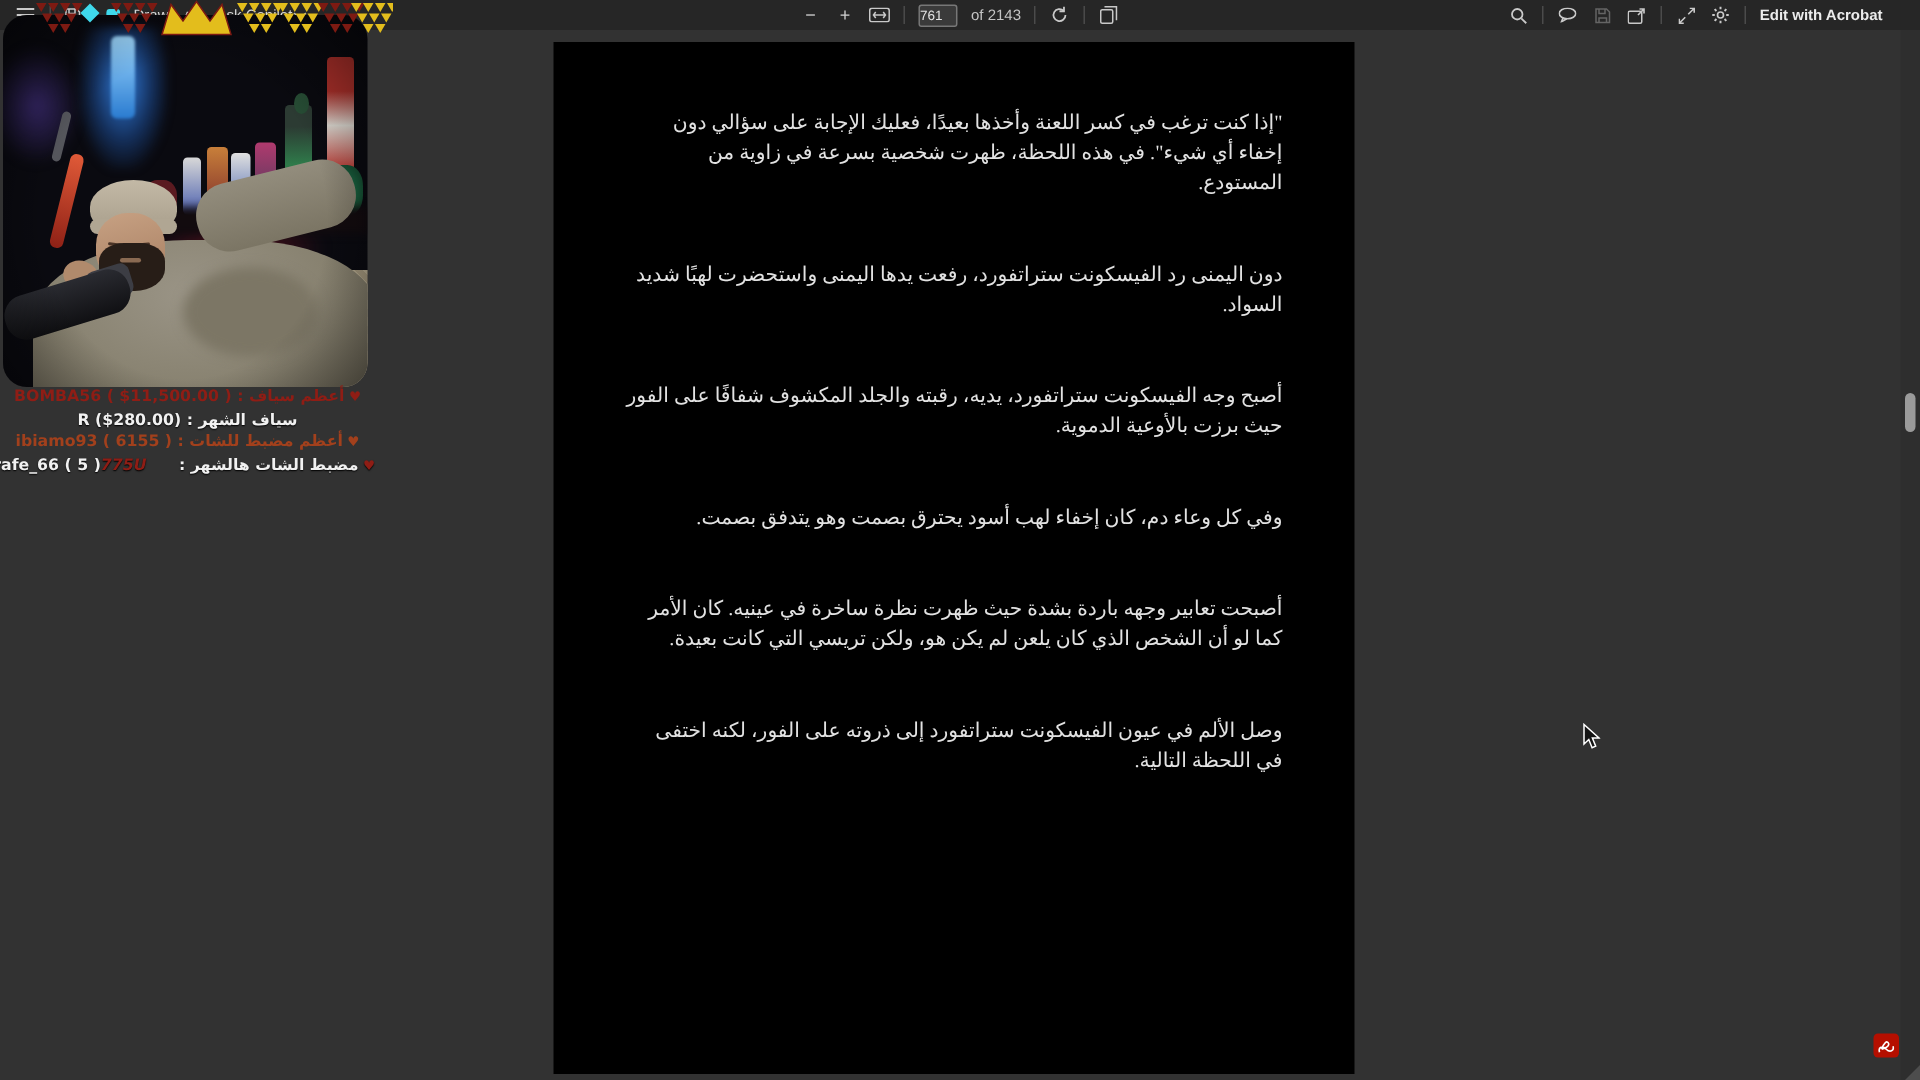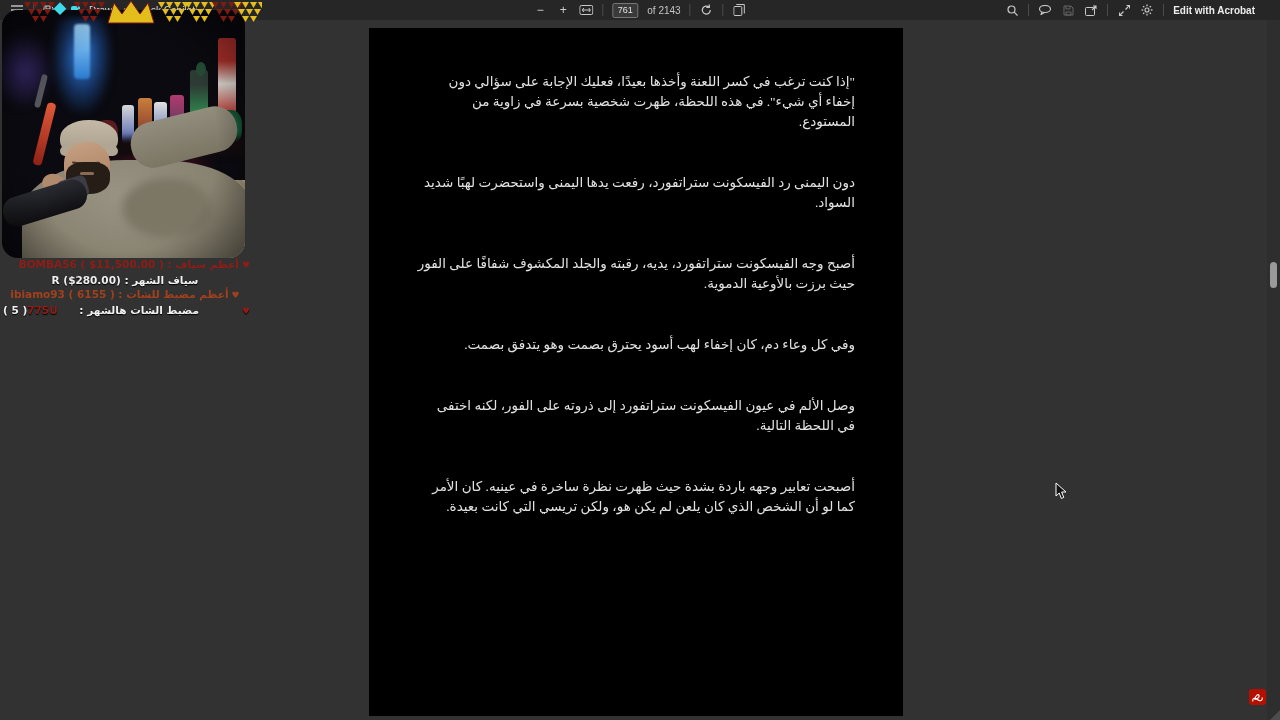--- a/index.html
+++ b/index.html
@@ -14,21 +14,21 @@
   .tb-left{left:10px;}
   .tb-center{left:50%;transform:translateX(-50%);}
   .tb-right{right:25px;}
   .tb-div{width:1px;height:12px;background:#4b4b4b;}
   .tb-btn{display:flex;align-items:center;justify-content:center;height:18px;min-width:14px;
           cursor:default;color:#c9c9c9;}
   .tb-btn svg{display:block;}
   .tb-label{font-size:10px;color:#d6d6d6;}
   .zoom-glyph{font-size:12px;line-height:12px;color:#cfcfcf;}
   .page-input{width:24px;height:13px;background:#3a3a3a;border:1px solid #777;border-radius:2px;
-              color:#e3e3e3;font-size:9px;text-align:center;padding:0;font-family:"Liberation Sans",sans-serif;}
+              color:#e3e3e3;font-size:9px;text-align:left;padding:0;font-family:"Liberation Sans",sans-serif;}
   .of-total{font-size:10px;color:#c4c4c4;}
   .edit-acro{font-size:10px;font-weight:bold;color:#ececec;}
   .chev{display:inline-block;width:5px;height:5px;border-right:1px solid #bdbdbd;border-bottom:1px solid #bdbdbd;
         transform:rotate(45deg);margin-left:2px;margin-top:-2px;}
   .dim{opacity:.38;}
   .hl-tool{width:9px;height:9px;border-radius:2px;background:#3fd9ec;box-shadow:0 1px 0 #1899ad;}
   
   .page{position:absolute;left:369px;top:28px;width:534px;height:688px;background:var(--page-bg,#000);
         z-index:1;padding:44px 48px 0 48px;box-sizing:border-box;}
   .page p{direction:rtl;text-align:right;margin:0 0 41px 0;color:#e2e2e2;
@@ -78,24 +78,24 @@
   .mouth{left:78px;top:162px;width:14px;height:3px;background:#8a6a52;border-radius:2px;}
   .hand{left:40px;top:164px;width:24px;height:20px;background:#b08a6c;border-radius:50%;transform:rotate(20deg);}
   .vignette{left:0;top:0;width:100%;height:100%;background:
      radial-gradient(ellipse at 50% 55%,transparent 55%,rgba(0,0,0,.55) 100%);}
   
   .banner{position:absolute;left:22px;top:0;width:240px;height:24px;z-index:7;}
   
   .stream-stats{position:absolute;left:0;top:257px;width:250px;z-index:4;text-align:center;
                 font-weight:bold;font-size:10.5px;line-height:14.5px;font-family:"DejaVu Sans",sans-serif;}
   .stat-line{direction:rtl;white-space:nowrap;}
-  .stat-red{color:var(--accent-red,#8f1d15);padding-left:40px;}
+  .stat-red{color:var(--accent-red,#8f1d15);}
   .stat-white{color:#f1f1f1;text-shadow:0 1px 1px #000;}
   .stat-orange{color:var(--accent-orange,#a2401c);}
-  .frag{color:var(--accent-red,#8f1d15);margin-right:18px;}
+  .frag{color:var(--accent-red,#8f1d15);margin-right:18px;font-style:italic;}
   .heart{font-size:9px;margin-left:3px;}
   
   .cursor{position:absolute;left:1055px;top:482px;z-index:9;}
   .acrobat{position:absolute;left:1249px;top:689px;width:17px;height:16px;border-radius:3px;
            background:var(--acrobat-red,#b50f00);z-index:5;display:flex;align-items:center;justify-content:center;}
   .corner-tri{position:absolute;right:0;bottom:0;width:0;height:0;z-index:5;
               border-left:10px solid transparent;border-bottom:10px solid #4d4d4d;}
 </style>
 </head>
 <body>
@@ -216,22 +216,22 @@
       <div class="tb-div"></div>
       <div class="edit-acro">Edit with Acrobat</div>
     </div>
   </div>
 
   <div class="page">
     <p>"إذا كنت ترغب في كسر اللعنة وأخذها بعيدًا، فعليك الإجابة على سؤالي دون إخفاء أي شيء". في هذه اللحظة، ظهرت شخصية بسرعة في زاوية من المستودع.</p>
     <p>دون اليمنى رد الفيسكونت ستراتفورد، رفعت يدها اليمنى واستحضرت لهبًا شديد السواد.</p>
     <p>أصبح وجه الفيسكونت ستراتفورد، يديه، رقبته والجلد المكشوف شفافًا على الفور حيث برزت بالأوعية الدموية.</p>
     <p>وفي كل وعاء دم، كان إخفاء لهب أسود يحترق بصمت وهو يتدفق بصمت.</p>
+    <p>أصبحت تعابير وجهه باردة بشدة حيث ظهرت نظرة ساخرة في عينيه. كان الأمر كما لو أن الشخص الذي كان يلعن لم يكن هو، ولكن تريسي التي كانت بعيدة.</p>
     <p>وصل الألم في عيون الفيسكونت ستراتفورد إلى ذروته على الفور، لكنه اختفى في اللحظة التالية.</p>
-    <p>أصبحت تعابير وجهه باردة بشدة حيث ظهرت نظرة ساخرة في عينيه. كان الأمر كما لو أن الشخص الذي كان يلعن لم يكن هو، ولكن تريسي التي كانت بعيدة.</p>
   </div>
 
   <div class="scroll-track">
     <div class="scroll-thumb"></div>
   </div>
 
   <div class="webcam">
     <div class="glow-purple"></div>
     <div class="glow-blue"></div>
     <div class="glow-cyan"></div>

